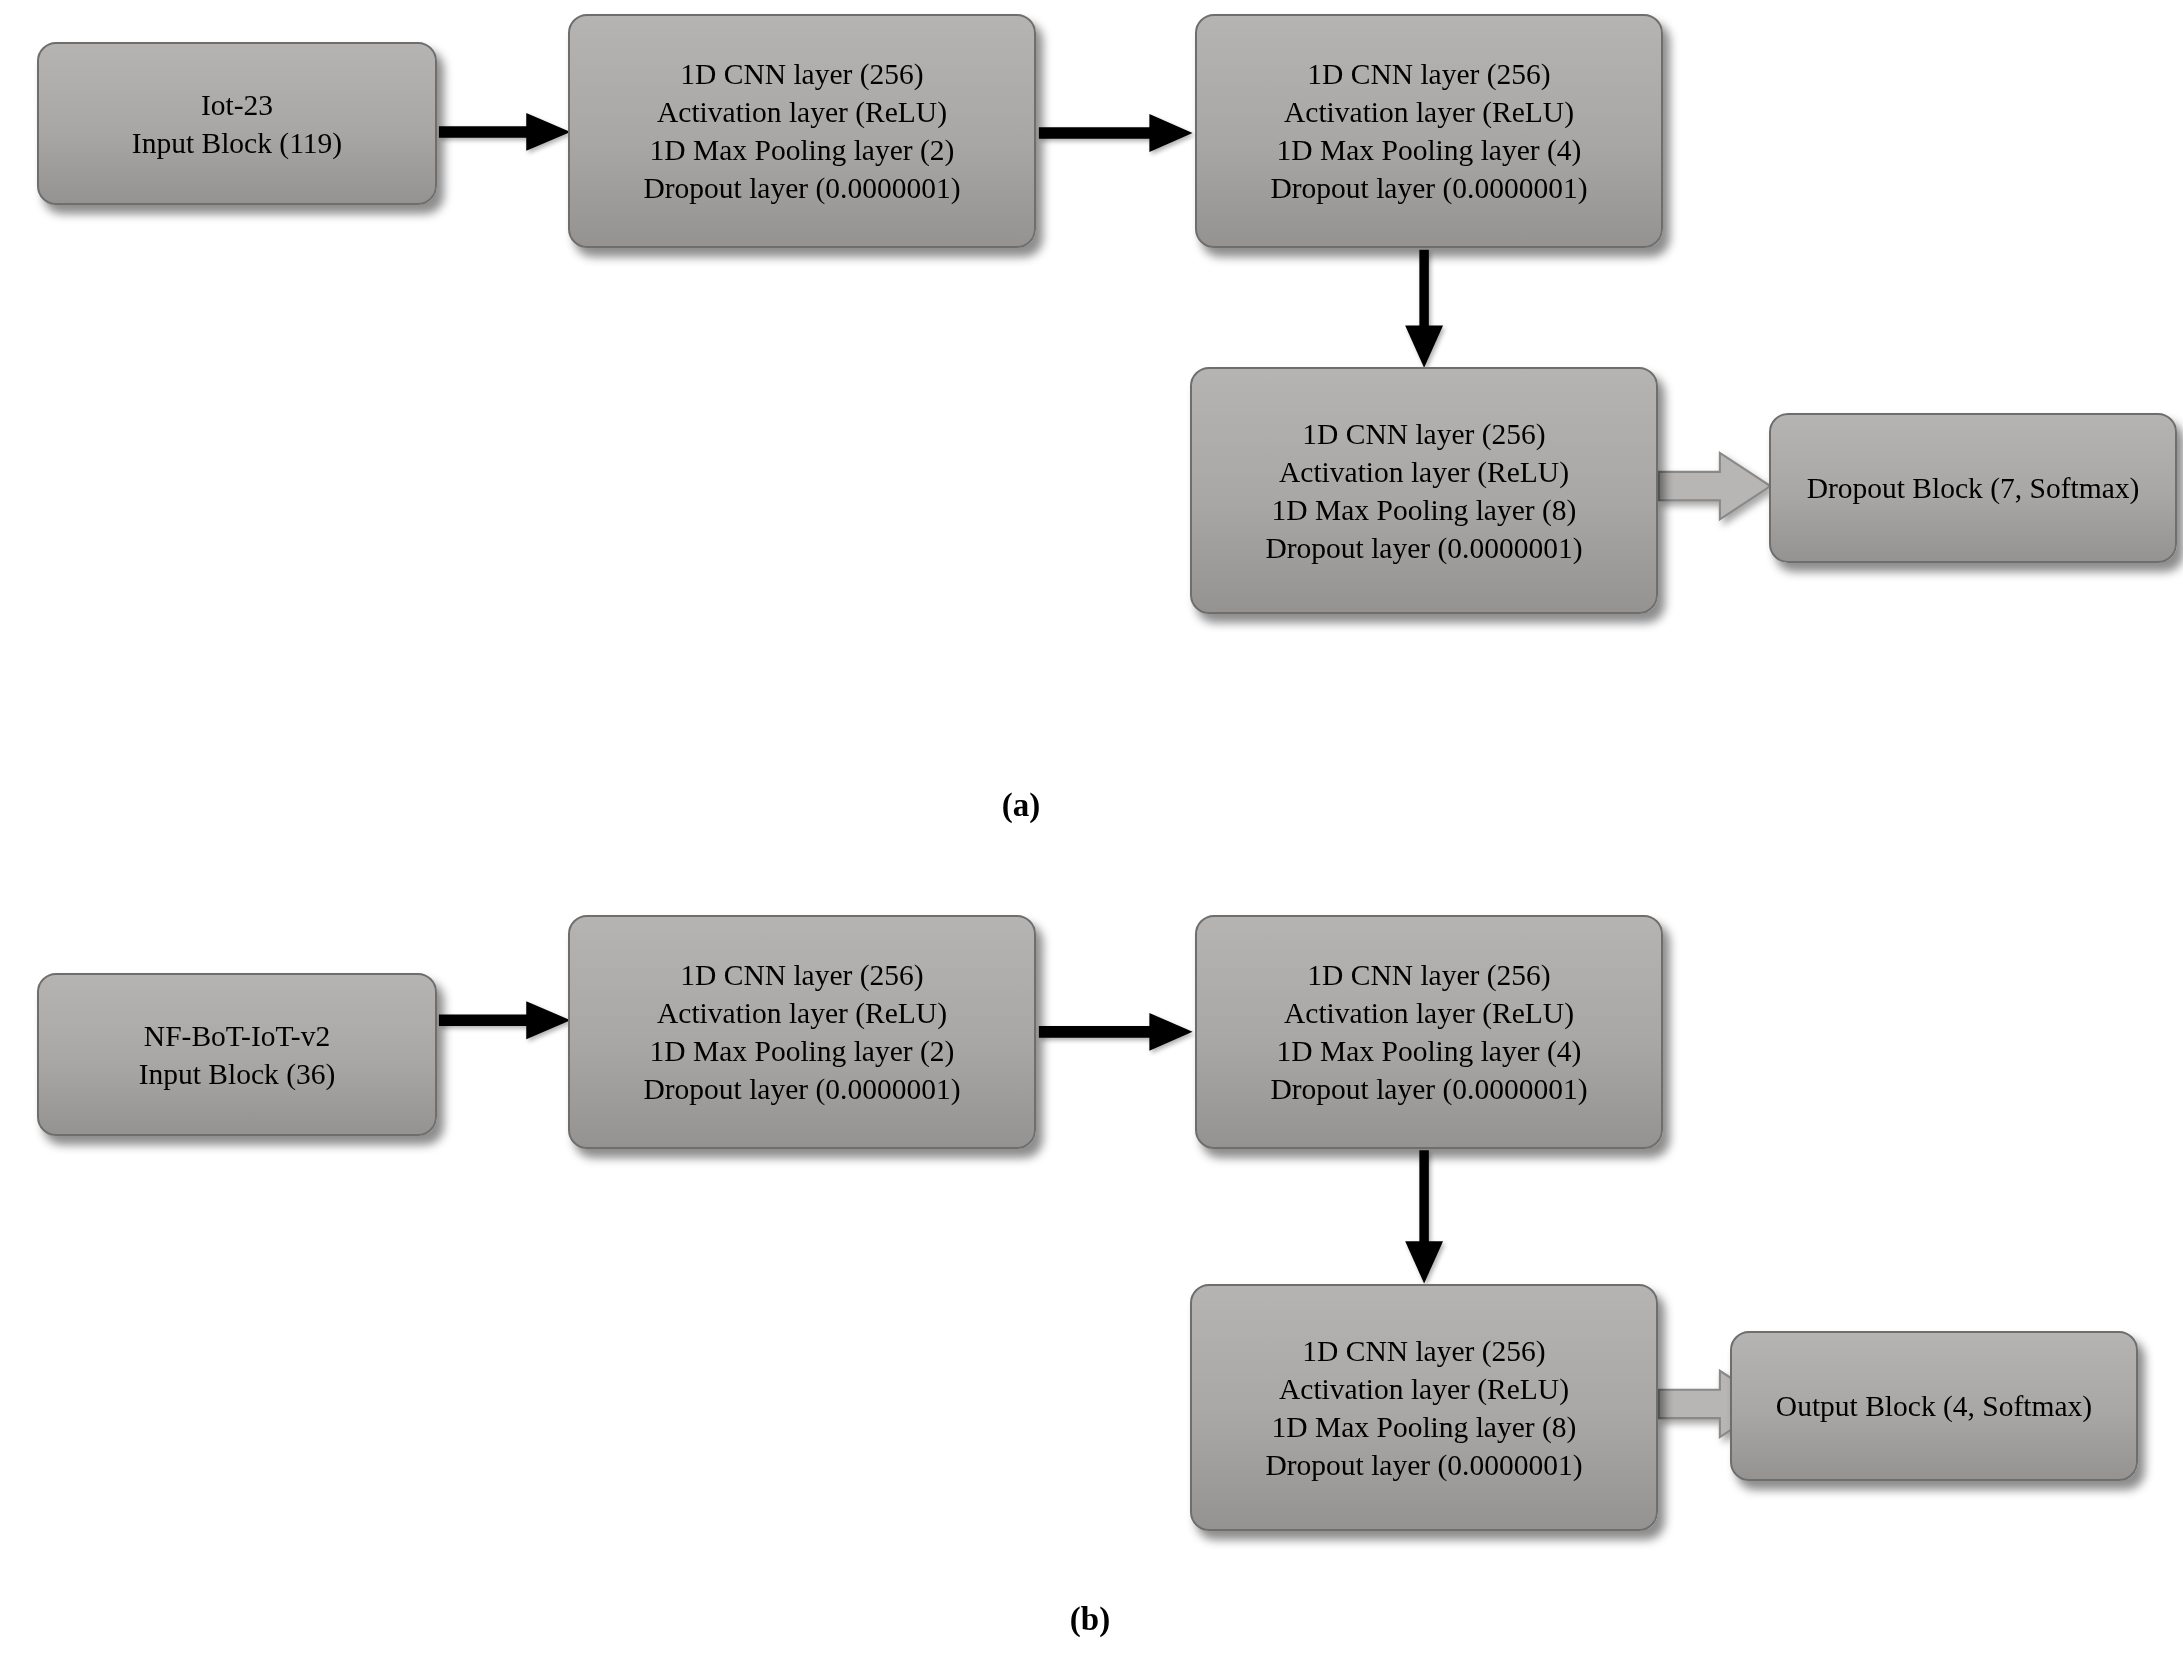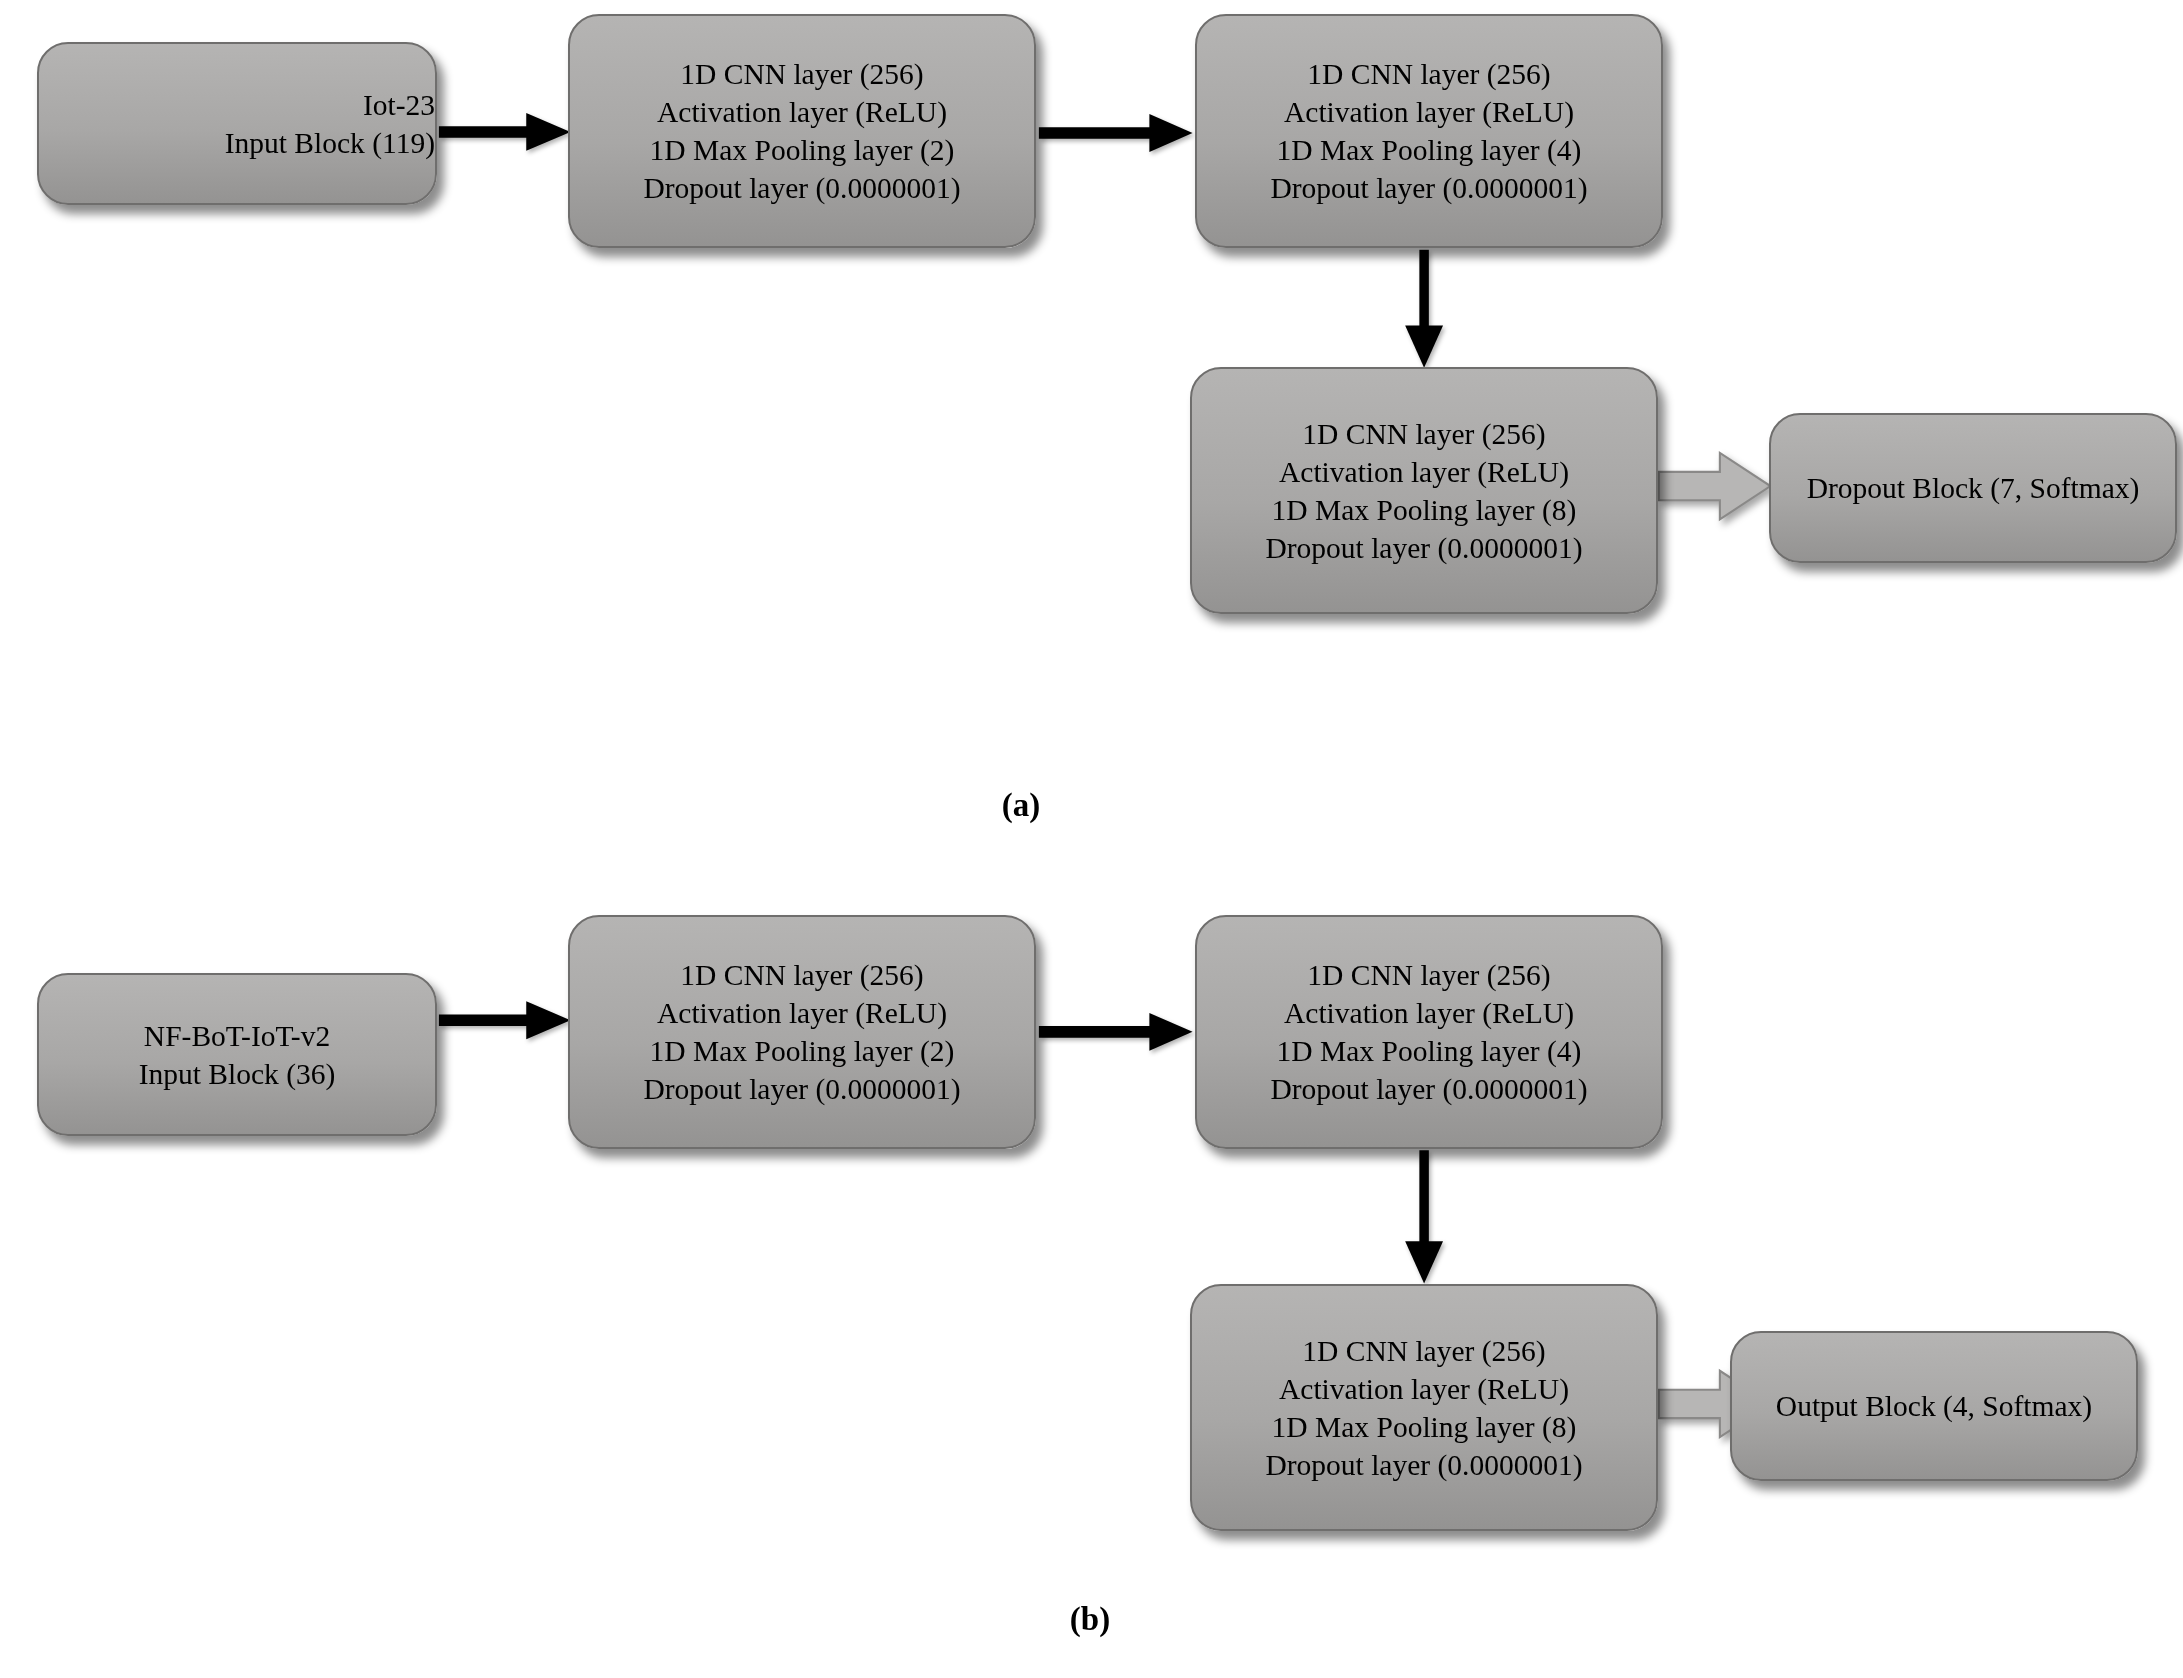--- a/index.html
+++ b/index.html
@@ -24,21 +24,21 @@
   }
   .overlay{
     position:absolute;left:0;top:0;width:2183px;height:1679px;
     pointer-events:none;
   }
   .box{
     position:absolute;
     box-sizing:border-box;
     background:linear-gradient(180deg,var(--box-fill-top) 0%,var(--box-fill-mid) 55%,var(--box-fill-bottom) 100%);
     border:2.1px solid var(--box-border);
-    border-radius:31px;
+    border-radius:19px;
     box-shadow:6.3px 8.4px 9.5px rgba(0,0,0,0.45);
     display:flex;
     flex-direction:column;
     align-items:center;
     justify-content:center;
     text-align:center;
     font-size:29.5px;
     line-height:38px;
   }
   .box .bline{white-space:nowrap;}
@@ -88,21 +88,21 @@
     <line class="arrow-shaft" x1="1974" y1="1960" x2="2192" y2="1960"></line>
     <polygon class="arrow-head" points="2266,1960 2184,1924 2184,1996"></polygon>
   </g>
   <g data-name="arrow-b-cnn2-to-cnn3">
     <line class="arrow-shaft v" x1="2706" y1="2185" x2="2706" y2="2368"></line>
     <polygon class="arrow-head" points="2706,2438 2670,2358 2742,2358"></polygon>
   </g>
   <polygon class="block-arrow" data-name="block-arrow-b-cnn3-to-output" points="3152,2640 3268,2640 3268,2604 3364,2667 3268,2730 3268,2694 3152,2694"></polygon>
 </svg>
 
-<div class="box" data-name="panel-a-input-block" style="left:37px;top:42px;width:400px;height:163px;align-items:flex-end;">
+<div class="box" data-name="panel-a-input-block" style="left:37px;top:42px;width:400px;height:163px;">
   <div class="bline" data-name="input-block-title">Iot-23</div>
   <div class="bline" data-name="input-block-subtitle">Input Block (119)</div>
 </div>
 
 <div class="box" data-name="panel-a-cnn-block-1" style="left:568px;top:14px;width:468px;height:234px;">
   <div class="bline" data-name="cnn-layer-line">1D CNN layer (256)</div>
   <div class="bline" data-name="activation-layer-line">Activation layer (ReLU)</div>
   <div class="bline" data-name="max-pooling-layer-line">1D Max Pooling layer (2)</div>
   <div class="bline" data-name="dropout-layer-line">Dropout layer (0.0000001)</div>
 </div>

